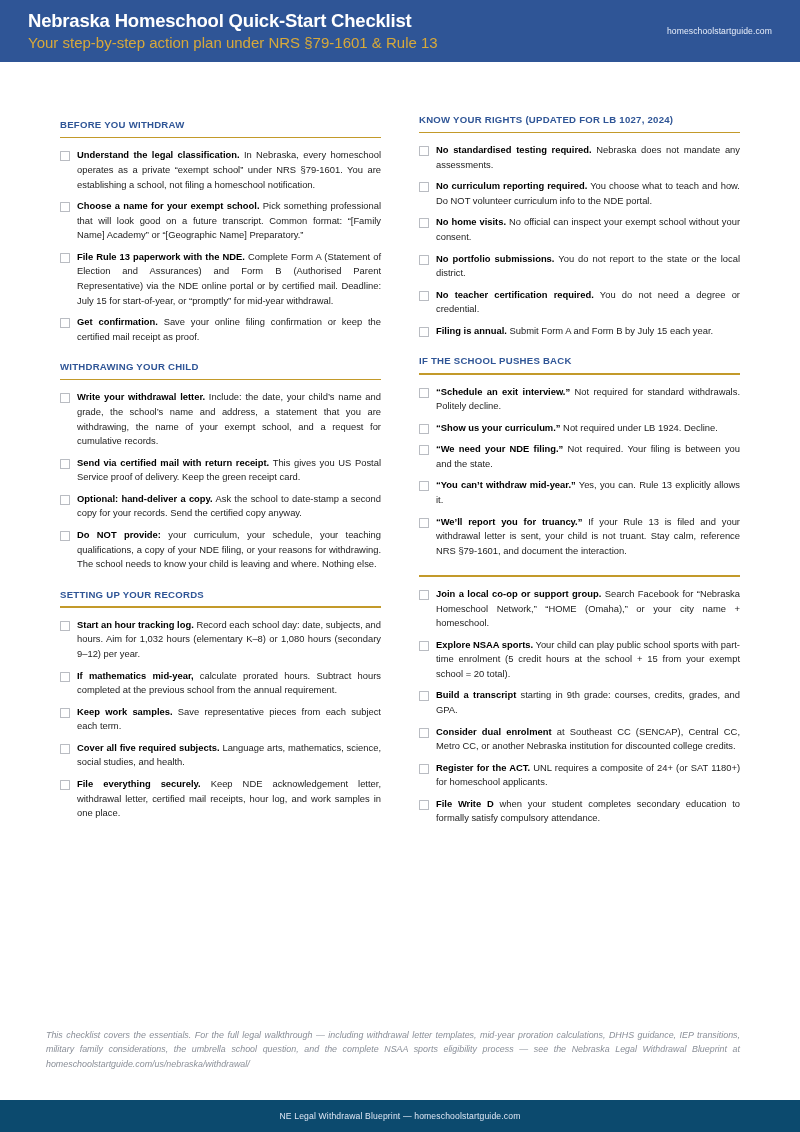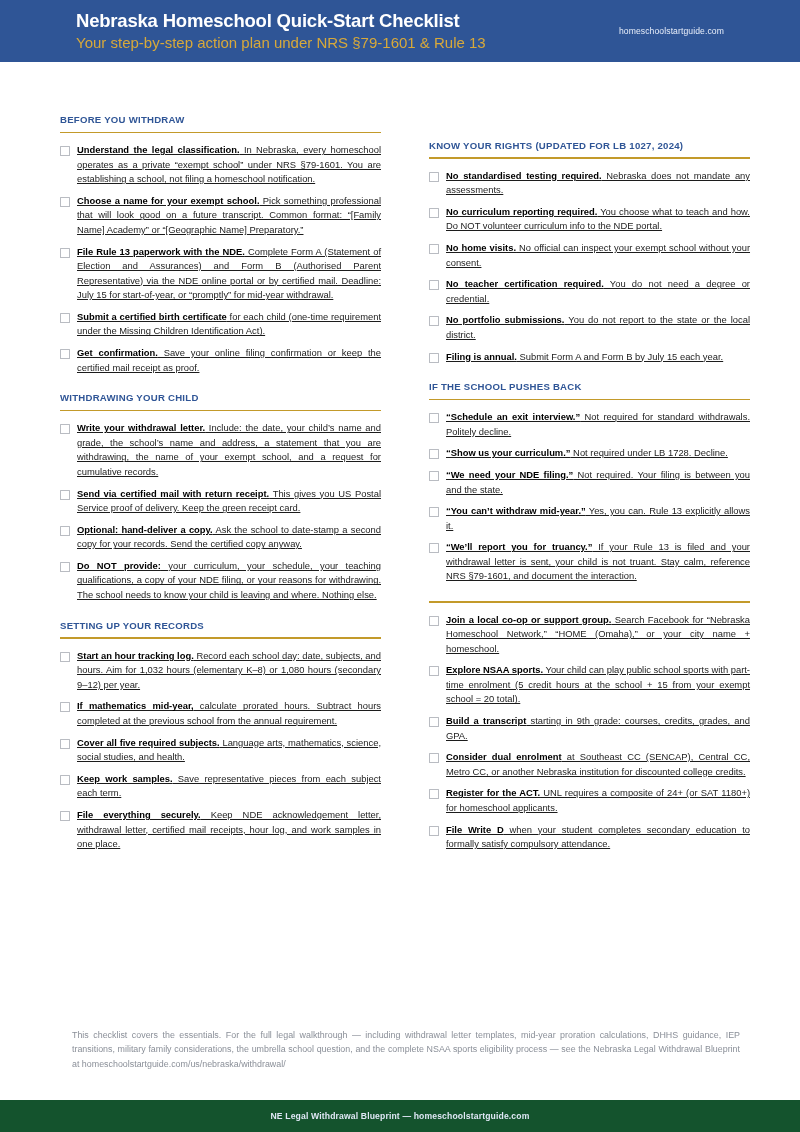--- a/index.html
+++ b/index.html
@@ -13,21 +13,21 @@
     font-family: "Liberation Sans", sans-serif;
     color: #1a1a1a;
     position: relative;
     overflow: hidden;
   }
 
   
   .header-band {
     background: #2f5596;
     height: 62px;
-    padding: 0 76px;
+    padding: 0 28px;
     display: flex;
     align-items: center;
     justify-content: space-between;
     box-sizing: border-box;
   }
   .header-left { display: flex; flex-direction: column; justify-content: center; }
   .doc-title {
     color: #ffffff;
     font-size: 18.5px;
     font-weight: bold;
@@ -48,22 +48,22 @@
     margin-left: 28px;
   }
 
   
   .page {
     padding: 52px 60px 0 60px;
     box-sizing: border-box;
   }
   .columns {
     display: flex;
-    gap: 48px;
-    align-items: flex-end;
+    gap: 38px;
+    align-items: center;
   }
   .col { width: 321px; flex: 0 0 321px; }
 
   
   .section { margin-bottom: 17px; }
   .section-heading {
     color: #2f5596;
     font-size: 9.6px;
     font-weight: bold;
     letter-spacing: 0.25px;
@@ -93,54 +93,53 @@
     margin-right: 7px;
     border-radius: 0.5px;
   }
   .item-text {
     flex: 1 1 auto;
     font-size: 9.4px;
     line-height: 1.55;
     text-align: justify;
     color: #1c1c1c;
     hyphens: none;
-    text-decoration: underline;
   }
   .item-text .lead {
     font-weight: bold;
     color: #000000;
   }
 
   
   .footer-note {
     position: absolute;
-    left: 72px;
+    left: 46px;
     right: 60px;
     top: 1028px;
     font-size: 8.9px;
+    font-style: italic;
     color: #8a8f98;
     line-height: 1.62;
     text-align: justify;
   }
 
   
   .footer-bar {
     position: absolute;
     left: 0;
     right: 0;
     bottom: 0;
     height: 32px;
-    background: #14532d;
+    background: #0c4a6e;
     display: flex;
     align-items: center;
     justify-content: center;
     color: #dfe7f5;
     font-size: 8.6px;
     letter-spacing: 0.15px;
-    font-weight: bold;
   }
 </style>
 </head>
 <body>
 
 <div class="header-band">
   <div class="header-left">
     <h1 class="doc-title">Nebraska Homeschool Quick-Start Checklist</h1>
     <div class="doc-subtitle">Your step-by-step action plan under NRS §79-1601 &amp; Rule 13</div>
   </div>
@@ -160,24 +159,20 @@
           <div class="check-item">
             <span class="checkbox"></span>
             <div class="item-text"><span class="lead">Choose a name for your exempt school.</span><span> Pick something professional that will look good on a future transcript.  Common format:  “[Family Name] Academy” or “[Geographic Name] Preparatory.”</span></div>
           </div>
           <div class="check-item">
             <span class="checkbox"></span>
             <div class="item-text"><span class="lead">File Rule 13 paperwork with the NDE.</span><span> Complete Form A (Statement of Election and Assurances) and Form B (Authorised Parent Representative) via the NDE online portal or by certified mail.  Deadline:  July 15 for start-of-year, or “promptly” for mid-year withdrawal.</span></div>
           </div>
           <div class="check-item">
             <span class="checkbox"></span>
-            <div class="item-text"><span class="lead">Submit a certified birth certificate</span><span> for each child (one-time requirement under the Missing Children Identification Act).</span></div>
-          </div>
-          <div class="check-item">
-            <span class="checkbox"></span>
             <div class="item-text"><span class="lead">Get confirmation.</span><span> Save your online filing confirmation or keep the certified mail receipt as proof.</span></div>
           </div>
         </div>
         <div class="section">
           <div class="section-heading">WITHDRAWING YOUR CHILD</div>
           <div class="section-rule"></div>
           <div class="check-item">
             <span class="checkbox"></span>
             <div class="item-text"><span class="lead">Write your withdrawal letter.</span><span> Include:  the date, your child’s name and grade, the school’s name and address, a statement that you are withdrawing, the name of your exempt school, and a request for cumulative records.</span></div>
           </div>
@@ -200,25 +195,25 @@
           <div class="check-item">
             <span class="checkbox"></span>
             <div class="item-text"><span class="lead">Start an hour tracking log.</span><span> Record each school day: date, subjects, and hours.  Aim for 1,032 hours (elementary K–8) or 1,080 hours (secondary 9–12) per year.</span></div>
           </div>
           <div class="check-item">
             <span class="checkbox"></span>
             <div class="item-text"><span class="lead">If mathematics mid-year,</span><span> calculate prorated hours.  Subtract hours completed at the previous school from the annual requirement.</span></div>
           </div>
           <div class="check-item">
             <span class="checkbox"></span>
+            <div class="item-text"><span class="lead">Keep work samples.</span><span> Save representative pieces from each subject each term.</span></div>
+          </div>
+          <div class="check-item">
+            <span class="checkbox"></span>
             <div class="item-text"><span class="lead">Cover all five required subjects.</span><span> Language arts, mathematics, science, social studies, and health.</span></div>
-          </div>
-          <div class="check-item">
-            <span class="checkbox"></span>
-            <div class="item-text"><span class="lead">Keep work samples.</span><span> Save representative pieces from each subject each term.</span></div>
           </div>
           <div class="check-item">
             <span class="checkbox"></span>
             <div class="item-text"><span class="lead">File everything securely.</span><span> Keep NDE acknowledgement letter, withdrawal letter, certified mail receipts, hour log, and work samples in one place.</span></div>
           </div>
         </div>
       </div>
     <div class="col" id="right-col">
         <div class="section">
           <div class="section-heading">KNOW YOUR RIGHTS (UPDATED FOR LB 1027, 2024)</div>
@@ -230,41 +225,41 @@
           <div class="check-item">
             <span class="checkbox"></span>
             <div class="item-text"><span class="lead">No curriculum reporting required.</span><span> You choose what to teach and how. Do NOT volunteer curriculum info to the NDE portal.</span></div>
           </div>
           <div class="check-item">
             <span class="checkbox"></span>
             <div class="item-text"><span class="lead">No home visits.</span><span> No official can inspect your exempt school without your consent.</span></div>
           </div>
           <div class="check-item">
             <span class="checkbox"></span>
+            <div class="item-text"><span class="lead">No portfolio submissions.</span><span> You do not report to the state or the local district.</span></div>
+          </div>
+          <div class="check-item">
+            <span class="checkbox"></span>
             <div class="item-text"><span class="lead">No teacher certification required.</span><span> You do not need a degree or credential.</span></div>
           </div>
           <div class="check-item">
             <span class="checkbox"></span>
-            <div class="item-text"><span class="lead">No portfolio submissions.</span><span> You do not report to the state or the local district.</span></div>
-          </div>
-          <div class="check-item">
-            <span class="checkbox"></span>
             <div class="item-text"><span class="lead">Filing is annual.</span><span> Submit Form A and Form B by July 15 each year.</span></div>
           </div>
         </div>
         <div class="section">
           <div class="section-heading">IF THE SCHOOL PUSHES BACK</div>
           <div class="section-rule"></div>
           <div class="check-item">
             <span class="checkbox"></span>
             <div class="item-text"><span class="lead">“Schedule an exit interview.”</span><span> Not required for standard withdrawals. Politely decline.</span></div>
           </div>
           <div class="check-item">
             <span class="checkbox"></span>
-            <div class="item-text"><span class="lead">“Show us your curriculum.”</span><span> Not required under LB 1728. Decline.</span></div>
+            <div class="item-text"><span class="lead">“Show us your curriculum.”</span><span> Not required under LB 1924. Decline.</span></div>
           </div>
           <div class="check-item">
             <span class="checkbox"></span>
             <div class="item-text"><span class="lead">“We need your NDE filing.”</span><span> Not required.  Your filing is between you and the state.</span></div>
           </div>
           <div class="check-item">
             <span class="checkbox"></span>
             <div class="item-text"><span class="lead">“You can’t withdraw mid-year.”</span><span> Yes, you can.  Rule 13 explicitly allows it.</span></div>
           </div>
           <div class="check-item">

